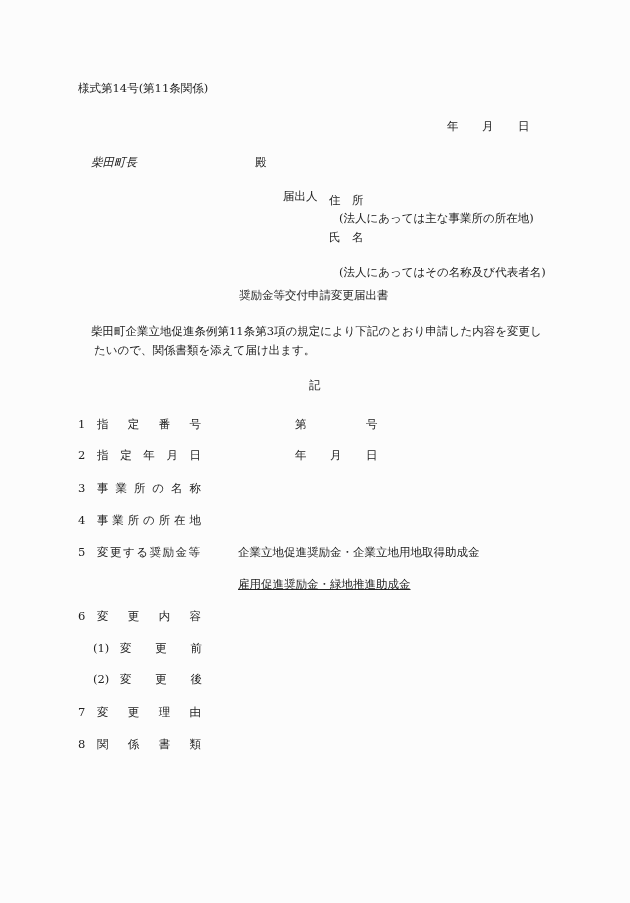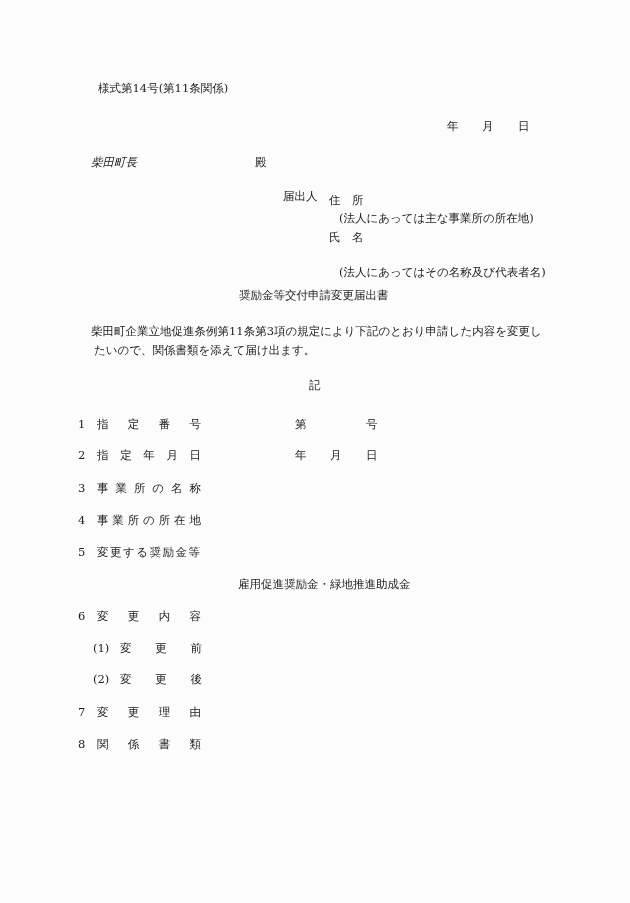--- a/index.html
+++ b/index.html
@@ -19,21 +19,21 @@
     .abs { position: absolute; white-space: nowrap; line-height: 14px; }
     .item-num { position: absolute; left: 78px; }
     .item-label { position: absolute; left: 97px; width: 104px; display: flex; justify-content: space-between; }
     .sub-num { position: absolute; left: 93px; }
     .sub-label { position: absolute; left: 120px; width: 82px; display: flex; justify-content: space-between; }
     .row { position: absolute; left: 0; width: 630px; height: 14px; line-height: 14px; }
   </style>
 </head>
 <body>
 
-<div class="abs" style="left:78px; top:81px;margin-left:20px;">様式第14号(第11条関係)</div>
+<div class="abs" style="left:78px; top:81px;">様式第14号(第11条関係)</div>
 
 <div class="abs" style="left:447px; top:119px;">年</div>
 <div class="abs" style="left:482px; top:119px;">月</div>
 <div class="abs" style="left:518px; top:119px;">日</div>
 
 <div class="abs" style="left:91px; top:155px;font-style:italic;">柴田町長</div>
 <div class="abs" style="left:255px; top:155px;">殿</div>
 
 <div class="abs" style="left:283px; top:189px;">届出人</div>
 <div class="abs" style="left:329px; top:193px;">住</div>
@@ -106,23 +106,24 @@
   <span class="item-label" style="width:103px;">
     <span>変</span>
     <span>更</span>
     <span>す</span>
     <span>る</span>
     <span>奨</span>
     <span>励</span>
     <span>金</span>
     <span>等</span>
   </span>
+  <span class="abs" style="left:238px; top:0;">企業立地促進奨励金・企業立地用地取得助成金</span>
 </div>
 <div class="row" style="top:577px;">
-  <span class="abs" style="left:238px; top:0;">雇用促進奨励金・緑地推進助成金</span>
+  <span class="abs" style="left:238px; top:0;text-decoration:underline;">雇用促進奨励金・緑地推進助成金</span>
 </div>
 
 <div class="row" style="top:609px;">
   <span class="item-num">6</span>
   <span class="item-label">
     <span>変</span>
     <span>更</span>
     <span>内</span>
     <span>容</span>
   </span>

